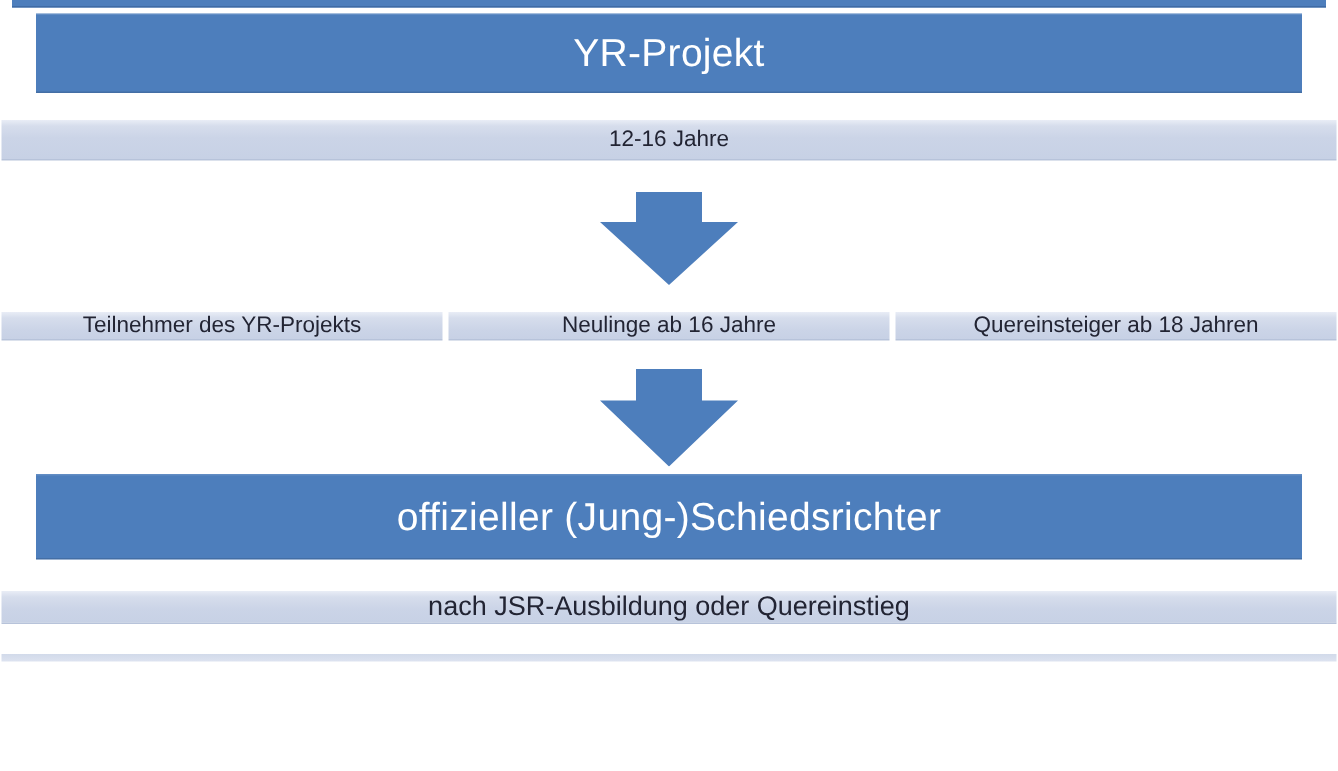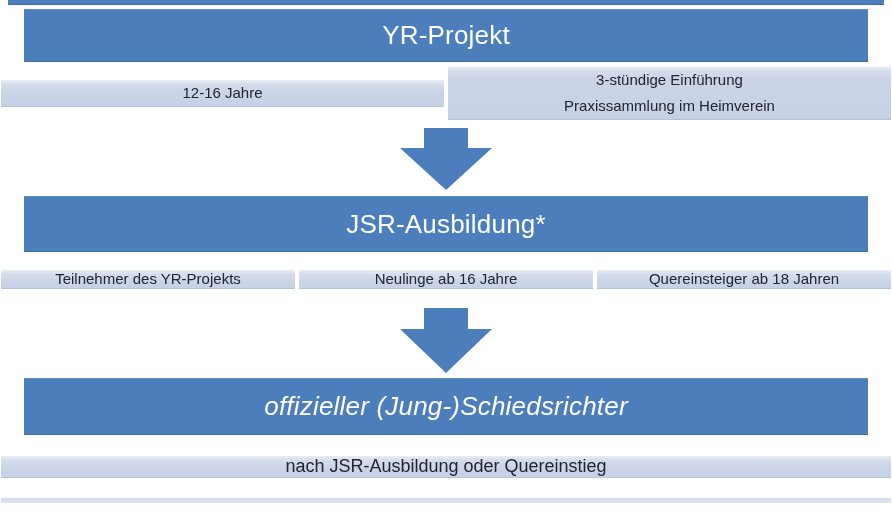--- a/index.html
+++ b/index.html
@@ -29,21 +29,21 @@
     margin:0 24px;
     background:var(--header-blue);
     color:var(--header-text);
     display:flex;align-items:center;justify-content:center;
     font-size:26px;
     letter-spacing:0.2px;
     box-shadow:inset 0 -1px 0 rgba(0,0,0,0.12), inset 0 1px 0 rgba(255,255,255,0.12);
   }
   .header-1{height:53px;margin-top:4px;}
   .header-2{height:56px;margin-top:6px;}
-  .header-3{height:57px;margin-top:5px;font-style:italic;}
+  .header-3{height:57px;margin-top:5px;}
   .cell-row{
     display:flex;gap:4px;margin:0 1px;align-items:center;
   }
   .row-1{height:57px;margin-top:3px;}
   .row-2{height:44px;margin-top:5px;}
   .row-3{height:58px;margin-top:3px;}
   .cell{
     flex:1;
     display:flex;flex-direction:column;
     align-items:center;justify-content:center;
@@ -79,35 +79,28 @@
 
   <div class="top-strip"></div>
 
   <div class="header-bar header-1">
     <span>YR-Projekt</span>
   </div>
   <div class="cell-row row-1">
     <div class="cell">
       <div class="line">12-16 Jahre</div>
     </div>
-    <div class="cell">
-      <div class="line">3-stündige Einführung</div>
-      <div class="line">Praxissammlung im Heimverein</div>
-    </div>
   </div>
 
   <div class="arrow-wrap arrow-1">
     <svg width="92" height="62" viewBox="0 0 92 62" aria-hidden="true">
       <polygon points="24,0 68,0 68,20 92,20 46,62 0,20 24,20" fill="#4d7ebc"></polygon>
     </svg>
   </div>
 
-  <div class="header-bar header-2">
-    <span>JSR-Ausbildung*</span>
-  </div>
   <div class="cell-row row-2">
     <div class="cell">
       <div class="line">Teilnehmer des YR-Projekts</div>
     </div>
     <div class="cell">
       <div class="line">Neulinge ab 16 Jahre</div>
     </div>
     <div class="cell">
       <div class="line">Quereinsteiger ab 18 Jahren</div>
     </div>

